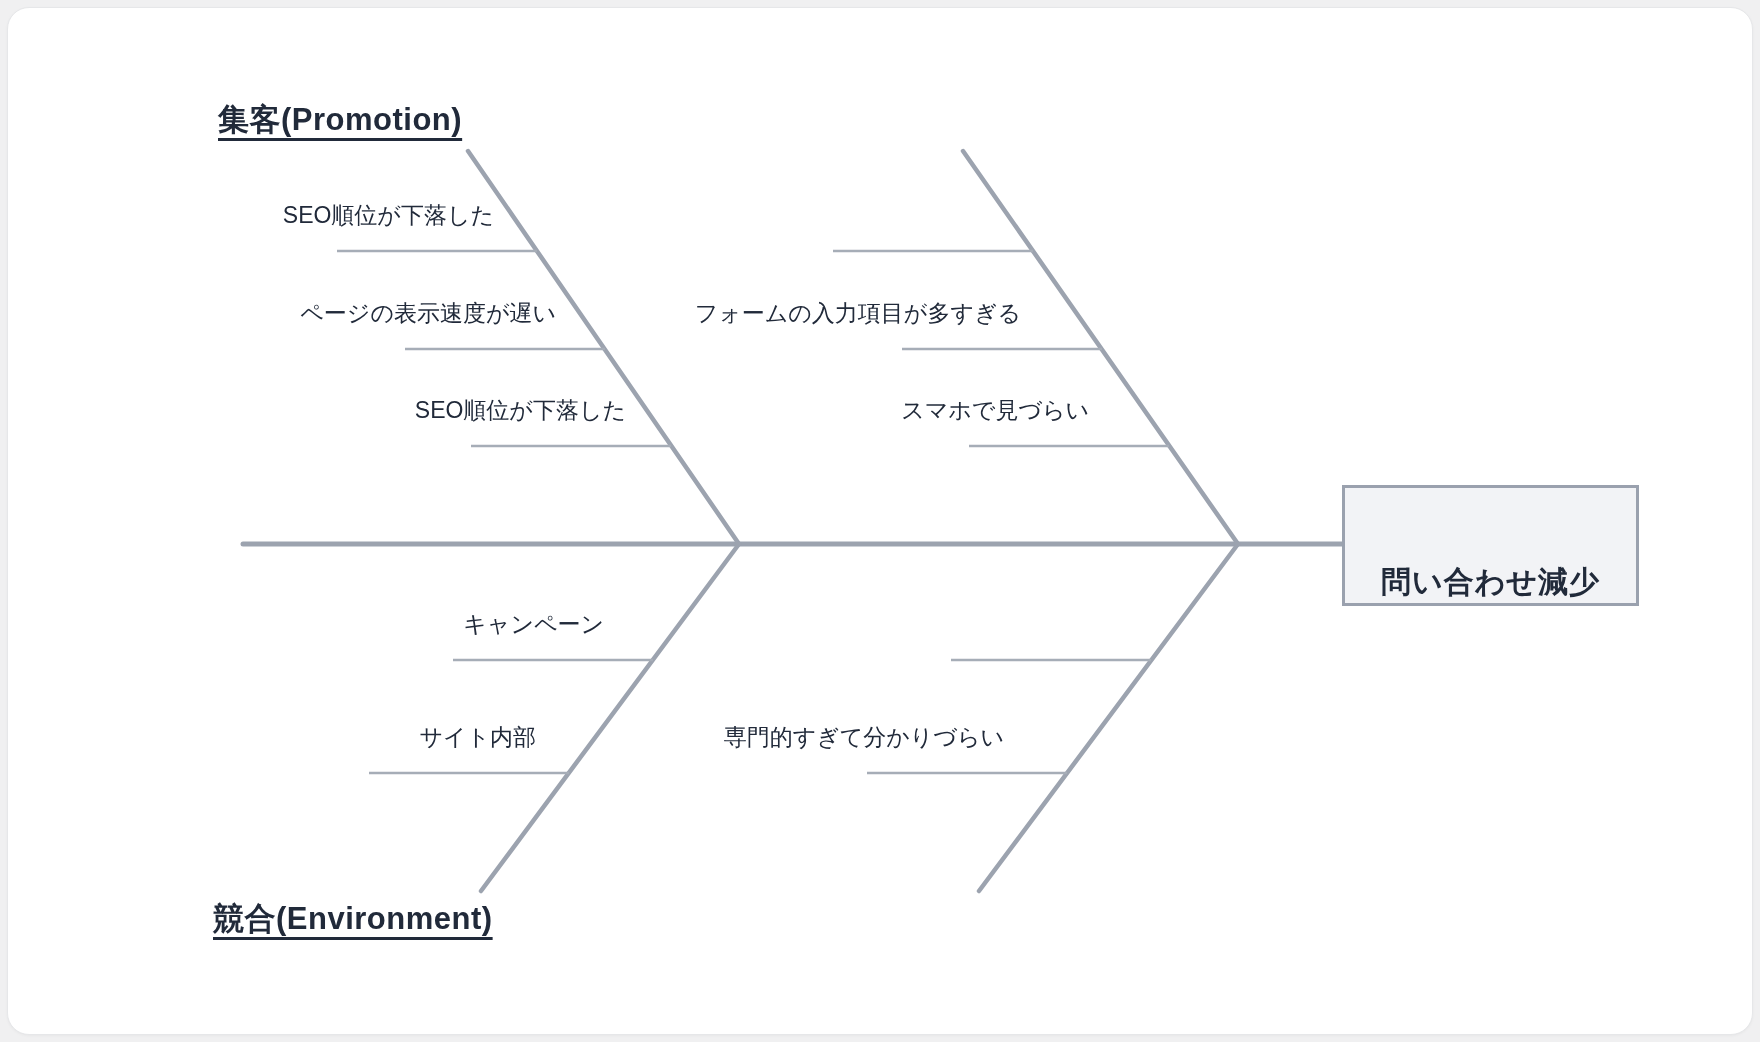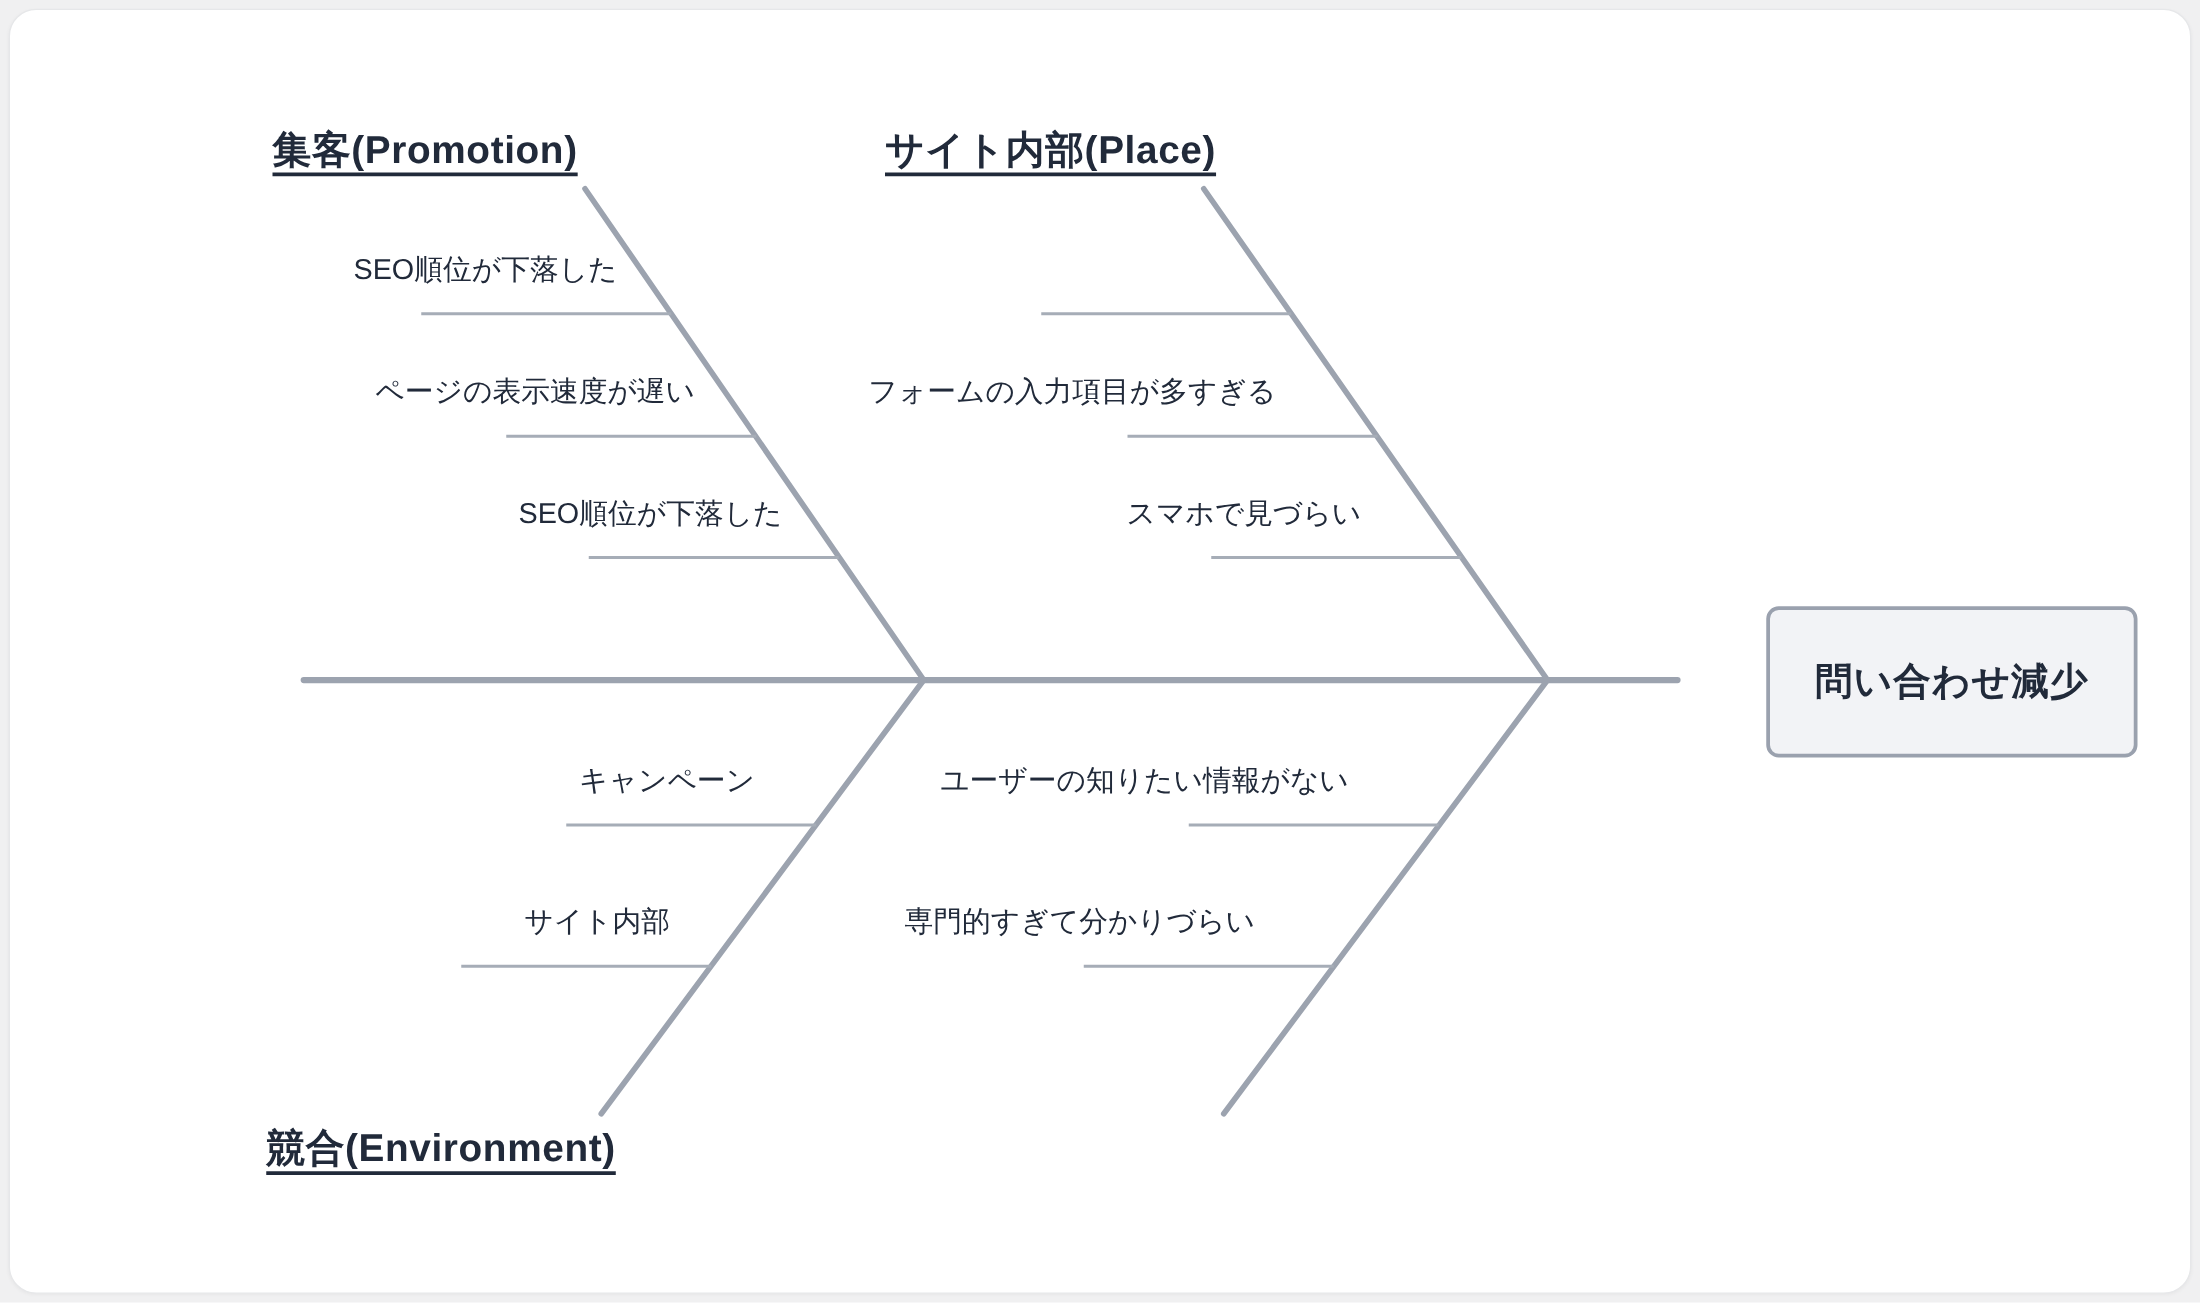--- a/index.html
+++ b/index.html
@@ -66,29 +66,29 @@
   .cause-label{
     position:absolute;
     font-size:23px;
     font-weight:400;
     line-height:40px;
     white-space:nowrap;
     text-align:right;
   }
   .effect-box{
     position:absolute;
-    left:1412px;
+    left:1341px;
     top:484px;
     width:297px;
     height:121px;
     background:var(--effect-fill);
     border:3.5px solid var(--effect-border);
-    border-radius:10px;
+    border-radius:0;
     display:flex;
-    align-items:center;
+    align-items:flex-end;
     justify-content:center;
   }
   .effect-box span{
     font-size:30px;
     font-weight:700;
     letter-spacing:1px;
     white-space:nowrap;
   }
 </style>
 </head>
@@ -115,34 +115,32 @@
       <line class="tick" x1="968" y1="445" x2="1168" y2="445"></line>
 
       <line class="tick" x1="452" y1="659" x2="652" y2="659"></line>
       <line class="tick" x1="368" y1="772" x2="568" y2="772"></line>
 
       <line class="tick" x1="950" y1="659" x2="1150" y2="659"></line>
       <line class="tick" x1="866" y1="772" x2="1066" y2="772"></line>
     </svg>
 
     <div class="branch-title" style="left:217px;top:97px">集客(Promotion)</div>
-    <div class="branch-title" style="left:707px;top:97px">サイト内部(Place)</div>
     <div class="branch-title" style="left:212px;top:896px">競合(Environment)</div>
 
     <div class="cause-label" style="right:1267px;top:194px">SEO順位が下落した</div>
     <div class="cause-label" style="right:1205px;top:292px">ページの表示速度が遅い</div>
     <div class="cause-label" style="right:1135px;top:389px">SEO順位が下落した</div>
 
     <div class="cause-label" style="right:740px;top:292px">フォームの入力項目が多すぎる</div>
     <div class="cause-label" style="right:672px;top:389px">スマホで見づらい</div>
 
     <div class="cause-label" style="right:1157px;top:603px">キャンペーン</div>
     <div class="cause-label" style="right:1225px;top:716px">サイト内部</div>
 
-    <div class="cause-label" style="right:682px;top:603px">ユーザーの知りたい情報がない</div>
     <div class="cause-label" style="right:757px;top:716px">専門的すぎて分かりづらい</div>
 
     <div class="effect-box">
       <span>問い合わせ減少</span>
     </div>
 
   </div>
 </div>
 
 </body></html>

